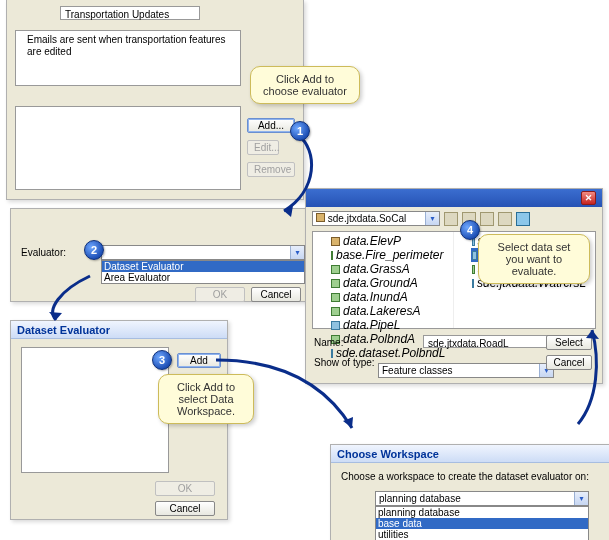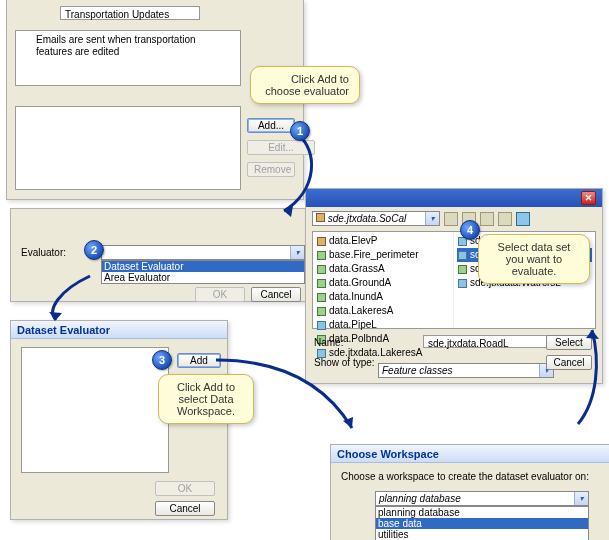--- a/index.html
+++ b/index.html
@@ -22,21 +22,21 @@
   .textbox {
     background: #fff;
     border: 1px solid #999;
     padding: 2px 4px;
     font-size: 10px;
     margin-left: 45px;
   }
   .textarea {
     background: #fff;
     border: 1px solid #999;
-    padding: 3px 20px;
+    padding: 3px 11px;
     font-size: 10px;
     overflow: hidden;
     line-height: 12px;
   }
   .btn {
     border: 1px solid #888;
     background: linear-gradient(#fff,#e8e8e0);
     border-radius: 2px;
     font-size: 10px;
     text-align: center;
@@ -65,21 +65,21 @@
     width: 15px; height: 14px;
     background: linear-gradient(#f28b82,#c5221f);
     border: 1px solid #8b1a1a;
     border-radius: 2px;
     display: flex; align-items:center; justify-content:center;
     font-size: 9px; font-weight: bold; color:#fff;
   }
   .dropdown {
     background: #fff;
     border: 1px solid #888;
-    display:flex; align-items:stretch;font-style:italic;
+    display:flex; align-items:stretch;
   }
   .dropdown .val { flex:1; padding:1px 3px; font-size:10px; }
   .dropdown .arrow {
     width: 14px; background: linear-gradient(#e7eefb,#c6d6f2);
     border-left:1px solid #9ab0d4;
     display:flex; justify-content:center; align-items:center;
     font-size:8px; color:#2a5dc8;
   }
   .listbox {
     background:#fff;
@@ -107,44 +107,45 @@
     border-radius: 10px;
     padding: 6px 10px;
     font-size: 11px;
     text-align:center;
     color:#333;
     box-shadow: 2px 2px 4px rgba(0,0,0,0.2);
     z-index:25;
   }
   .tree-col {
     background:#fff;
-    font-size:10px;
+    font-size:12px;
     line-height:14px;
-    padding: 2px 3px;
+    padding: 2px 17px;
+    font-style: italic;
   }
   .tree-item { display:flex; align-items:center; gap:3px; padding:0 1px; white-space:nowrap;}
   .tree-item.sel { background:#316ac5; color:#fff;}
   .cube { width:9px; height:9px; background:#d9b36b; border:1px solid #7b5c2a; display:inline-block;}
   .cube.blue { background:#8fc2e0; border-color:#3a7ba0;}
   .cube.grn { background:#9ecf8f; border-color:#3f7c34;}
   svg.arrow-path { position:absolute; z-index:20; pointer-events:none; }
   svg.arrow-path path { fill:none; stroke:#0a2d8a; stroke-width:3; }
   svg.arrow-path polygon { fill:#0a2d8a;}
   .toolbar-icons { display:flex; gap:4px; align-items:center; }
   .tb-icon { width:14px; height:14px; background:#ddd8c0; border:1px solid #a09870;}
 </style>
 </head>
 <body>
 
 <div class="panel" style="left:6px; top:0px; width:298px; height:200px; border-top:none;">
   <div class="textbox" style="position:absolute; left:8px; top:6px; width:140px; height:14px;">Transportation Updates</div>
   <div class="textarea" style="position:absolute; left:8px; top:30px; width:226px; height:56px;">Emails are sent when transportation features are edited</div>
   <div class="textarea" style="position:absolute; left:8px; top:106px; width:226px; height:84px; background:#fff;"></div>
   <div class="btn hi" style="position:absolute; left:240px; top:118px; width:48px;">Add...</div>
-  <div class="btn dis" style="position:absolute; left:240px; top:140px; width:68px;">Edit...</div>
+  <div class="btn dis" style="position:absolute; left:240px; top:140px; width:32px;">Edit...</div>
   <div class="btn dis" style="position:absolute; left:240px; top:162px; width:48px;">Remove</div>
 </div>
 
 <div class="panel" style="left:10px; top:208px; width:300px; height:94px;">
   <div class="label" style="position:absolute; left:10px; top:38px;">Evaluator:</div>
   <div class="dropdown" style="position:absolute; left:90px; top:36px; width:204px; height:15px;">
     <div class="val"></div>
       <div class="arrow">▾</div>
   </div>
   <div class="listbox" style="position:absolute; left:90px; top:51px; width:204px;">
@@ -211,21 +212,21 @@
       <div class="tree-item">
           <span class="cube blue"></span>
           <span>data.PipeL</span>
         </div>
       <div class="tree-item">
           <span class="cube grn"></span>
           <span>data.PolbndA</span>
         </div>
       <div class="tree-item">
           <span class="cube blue"></span>
-          <span>sde.jtxdata.LakeresA</span>
+          <span>sde.dataset.PolbndL</span>
         </div>
     </div>
     <div class="tree-col" style="width:50%;">
       <div class="tree-item">
           <span class="cube blue"></span>
           <span>sde.jtxdata.RailrdL</span>
         </div>
       <div class="tree-item sel">
           <span class="cube blue"></span>
           <span>sde.jtxdata.RoadL</span>
@@ -261,21 +262,21 @@
     <div class="val">planning database</div>
     <div class="arrow">▾</div>
   </div>
   <div class="listbox" style="position:absolute; left:44px; top:61px; width:214px;">
     <div class="row">planning database</div>
     <div class="sel">base data</div>
     <div class="row">utilities</div>
   </div>
 </div>
 
-<div class="callout" style="left:250px; top:66px; width:110px;text-align:right;">Click Add to choose evaluator</div>
+<div class="callout" style="left:250px; top:66px; width:110px;">Click Add to choose evaluator</div>
 <div class="step-num" style="left:290px; top:121px;">1</div>
 
 <div class="step-num" style="left:84px; top:240px;">2</div>
 
 <div class="step-num" style="left:152px; top:350px;">3</div>
 <div class="callout" style="left:158px; top:374px; width:96px;">Click Add to select Data Workspace.</div>
 
 <div class="step-num" style="left:460px; top:220px;">4</div>
 <div class="callout" style="left:478px; top:234px; width:112px;">Select data set you want to evaluate.</div>
 

